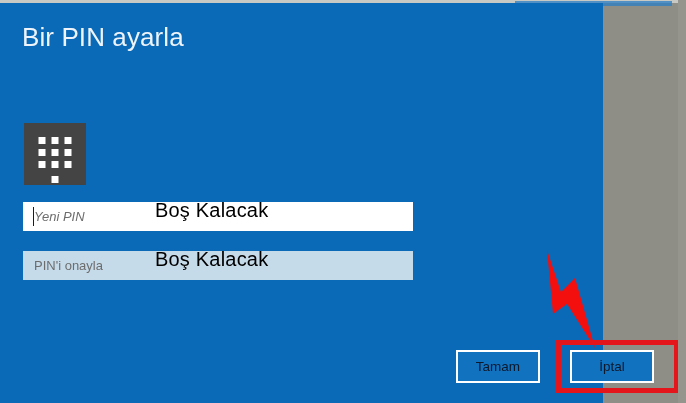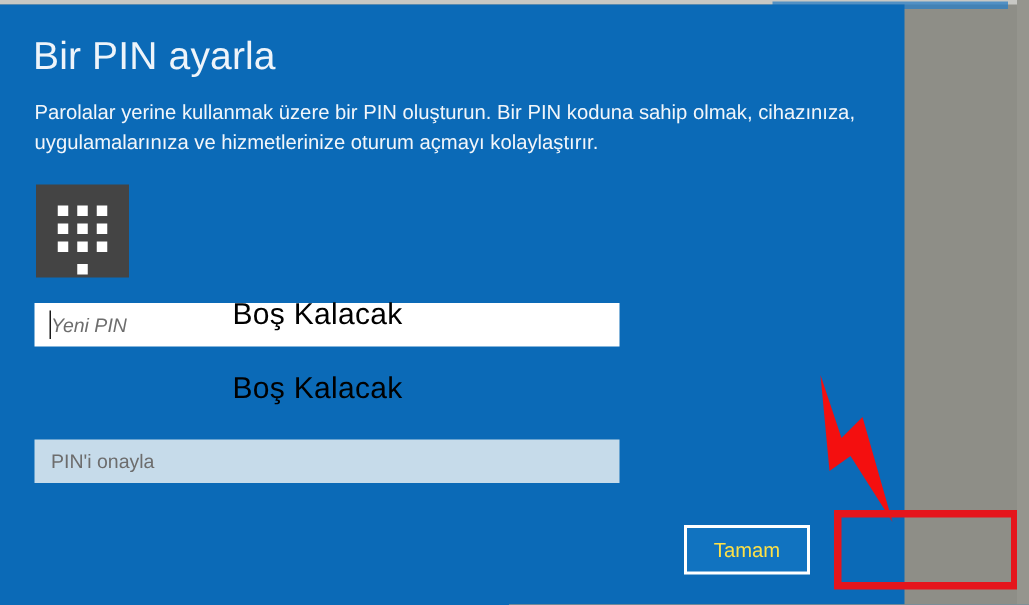--- a/index.html
+++ b/index.html
@@ -101,21 +101,21 @@
   .field {
     position: absolute;
     left: 23px;
     width: 390px;
     height: 29px;
     border: none;
     display: flex;
     align-items: center;
   }
   .field-new     { top: 199px; background: #ffffff; font-style: italic; }
-  .field-confirm { top: 248px; background: #c6dbea; margin-top: 42px; }
+  .field-confirm { top: 248px; background: #c6dbea; }
 
   .field-caret {
     position: absolute;
     left: 10px; top: 5px;
     width: 1px; height: 19px;
     background: #1b1b1b;
   }
 
   .field-placeholder {
     font-size: 13px;
@@ -136,21 +136,21 @@
   }
   .annotation-new     { left: 118px; top: 196px; }
   .annotation-confirm { left: 118px; top: 245px; }
 
   
   .btn {
     position: absolute;
     height: 33px;
     border: 2px solid #ffffff;
     background: #1173c0;
-    color: #fde047;
+    color: #0f172a;
     font-size: 13.5px;
     font-family: "Liberation Sans", sans-serif;
     display: flex;
     align-items: center;
     justify-content: center;
     cursor: pointer;
     white-space: nowrap;
   }
   .btn-ok     { left: 456px; top: 347px; width: 84px; }
   .btn-cancel { left: 570px; top: 347px; width: 84px; }
@@ -177,21 +177,20 @@
 
 <div id="screenshot">
 
   <div class="top-strip"></div>
   <div class="top-peek"></div>
 
   <div class="dialog">
 
     <div class="dialog-title">Bir PIN ayarla</div>
 
-    <div class="dialog-desc">Parolalar yerine kullanmak üzere bir PIN oluşturun. Bir PIN koduna sahip olmak, cihazınıza, uygulamalarınıza ve hizmetlerinize oturum açmayı kolaylaştırır.</div>
 
     <div class="pin-icon">
       <div class="dot-grid">
         <i></i>
           <i></i>
           <i></i>
         <i></i>
           <i></i>
           <i></i>
         <i></i>
@@ -213,20 +212,21 @@
     <div class="annotation annotation-new">Boş Kalacak</div>
 
     <div class="annotation annotation-confirm">Boş Kalacak</div>
 
     <svg class="arrow" viewBox="0 0 110 105">
       <polygon points="32,2 46,44 60,30 80,100 52,56 38,66" fill="#f40f0f"></polygon>
     </svg>
 
     <div class="btn btn-ok">Tamam</div>
 
+    <div class="btn btn-cancel">İptal</div>
 
     <div class="highlight-box"></div>
 
   </div>
 
   <div class="right-border"></div>
 
 </div>
 
 </body></html>

